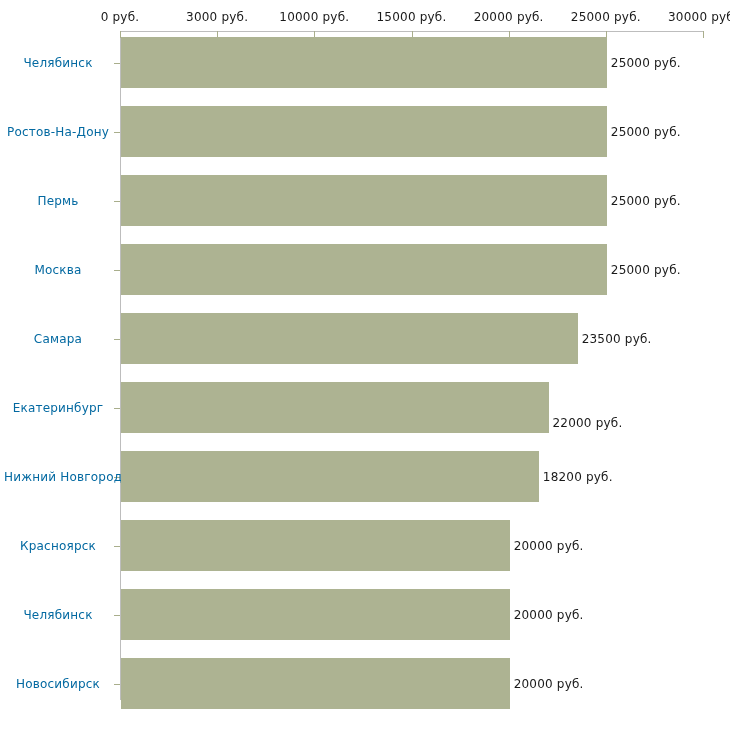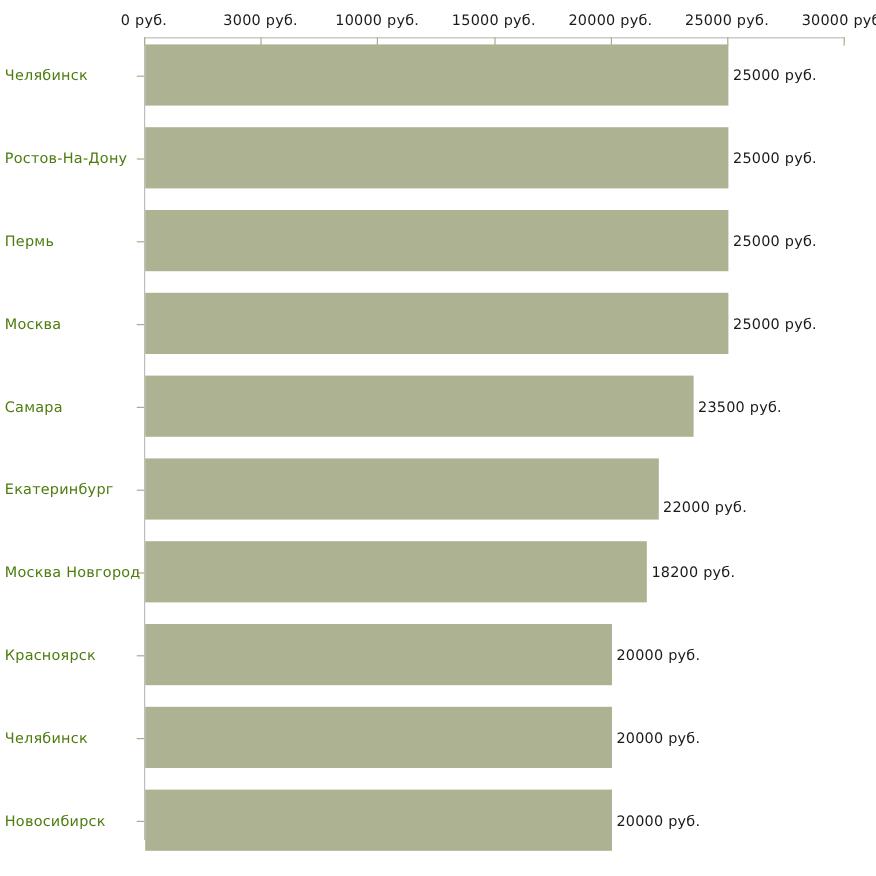--- a/index.html
+++ b/index.html
@@ -56,23 +56,23 @@
     position: absolute;
     left: 114px;
     width: 6px;
     height: 1px;
     background: #a9ae8c;
   }
   .y-tick-label {
     position: absolute;
     right: 0;
     width: 108px;
-    text-align: left;
+    text-align: center;
     font-size: 12px;
-    color: #4d7c0f;
+    color: #0369a1;
     white-space: nowrap;
     transform: translateY(-50%);
     letter-spacing: 0.2px;
   }
   .y-label-wrap {
     position: absolute;
     left: 0px;
     width: 112px;
   }
 
@@ -136,21 +136,21 @@
       <div class="y-tick" style="top: 338.5px;"></div>
       <div class="y-label-wrap" style="top: 338.5px;">
         <div class="y-tick-label">Самара</div>
       </div>
       <div class="y-tick" style="top: 407.5px;"></div>
       <div class="y-label-wrap" style="top: 407.5px;">
         <div class="y-tick-label">Екатеринбург</div>
       </div>
       <div class="y-tick" style="top: 476.5px;"></div>
       <div class="y-label-wrap" style="top: 476.5px;">
-        <div class="y-tick-label">Москва Новгород</div>
+        <div class="y-tick-label">Нижний Новгород</div>
       </div>
       <div class="y-tick" style="top: 545.5px;"></div>
       <div class="y-label-wrap" style="top: 545.5px;">
         <div class="y-tick-label">Красноярск</div>
       </div>
       <div class="y-tick" style="top: 614.5px;"></div>
       <div class="y-label-wrap" style="top: 614.5px;">
         <div class="y-tick-label">Челябинск</div>
       </div>
       <div class="y-tick" style="top: 683.5px;"></div>

